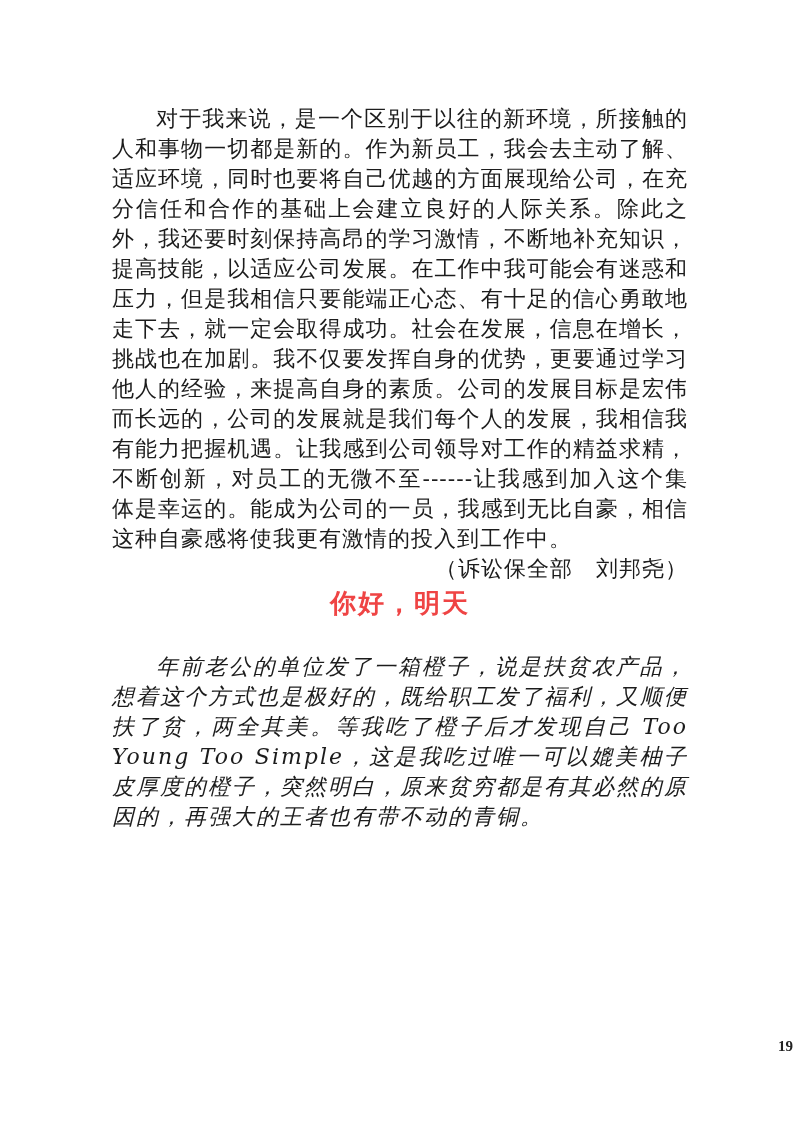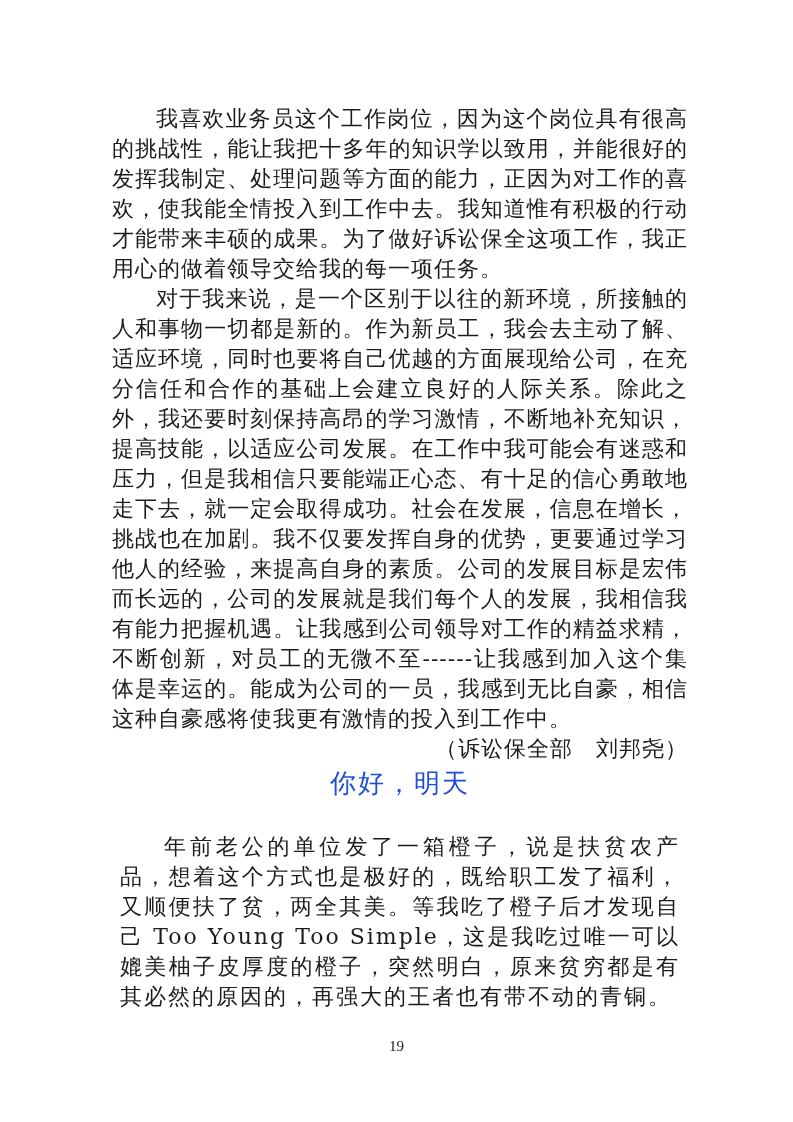--- a/index.html
+++ b/index.html
@@ -35,54 +35,55 @@
     float: right;
     text-indent: 0;
     letter-spacing: 1px;
     white-space: nowrap;
     font-family: Liberation Serif, serif;
   }
   .section-title {
     margin: 30px 0 30px 0;
     font-size: 26px;
     line-height: 38px;
-    font-weight: normal;
+    font-weight: bold;
     text-align: center;
     letter-spacing: 2px;
     font-family: "DejaVu Sans", "Liberation Sans", sans-serif;
-    color: #1d4ed8;
+    color: #ef4444;
   }
   .essay-para {
-    margin: 8px;
+    margin: 0;
     font-size: 22px;
     line-height: 30px;
     letter-spacing: 2px;
     text-align: justify;
     text-indent: 2em;
     font-family: "DejaVu Serif", serif;
+    font-style: italic;
   }
   .page-number {
     position: absolute;
     left: 0;
     top: 1038px;
     width: 793px;
-    text-align: center;
+    text-align: right;
     font-size: 15px;
     font-family: "Liberation Serif", serif;
     color: #222222;
+    font-weight: bold;
   }
 </style>
 </head>
 <body>
 
 <div class="page">
   <div class="content">
 
     <section>
-      <p class="body-para">我喜欢业务员这个工作岗位，因为这个岗位具有很高的挑战性，能让我把十多年的知识学以致用，并能很好的发挥我制定、处理问题等方面的能力，正因为对工作的喜欢，使我能全情投入到工作中去。我知道惟有积极的行动才能带来丰硕的成果。为了做好诉讼保全这项工作，我正用心的做着领导交给我的每一项任务。</p>
       <p class="body-para"><span>对于我来说，是一个区别于以往的新环境，所接触的人和事物一切都是新的。作为新员工，我会去主动了解、适应环境，同时也要将自己优越的方面展现给公司，在充分信任和合作的基础上会建立良好的人际关系。除此之外，我还要时刻保持高昂的学习激情，不断地补充知识，提高技能，以适应公司发展。在工作中我可能会有迷惑和压力，但是我相信只要能端正心态、有十足的信心勇敢地走下去，就一定会取得成功。社会在发展，信息在增长，挑战也在加剧。我不仅要发挥自身的优势，更要通过学习他人的经验，来提高自身的素质。公司的发展目标是宏伟而长远的，公司的发展就是我们每个人的发展，我相信我有能力把握机遇。让我感到公司领导对工作的精益求精，不断创新，对员工的无微不至------让我感到加入这个集体是幸运的。能成为公司的一员，我感到无比自豪，相信这种自豪感将使我更有激情的投入到工作中。</span><span class="attribution">（诉讼保全部　刘邦尧）</span></p>
     </section>
 
     <section>
       <h2 class="section-title">你好，明天</h2>
       <p class="essay-para">年前老公的单位发了一箱橙子，说是扶贫农产品，想着这个方式也是极好的，既给职工发了福利，又顺便扶了贫，两全其美。等我吃了橙子后才发现自己 Too Young Too Simple，这是我吃过唯一可以媲美柚子皮厚度的橙子，突然明白，原来贫穷都是有其必然的原因的，再强大的王者也有带不动的青铜。</p>
     </section>
 
   </div>
 

